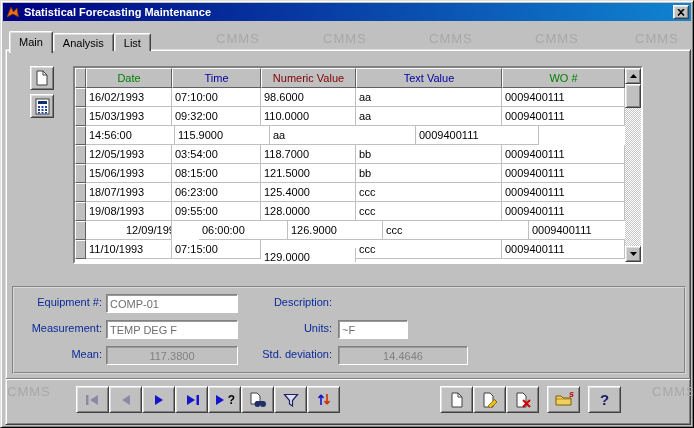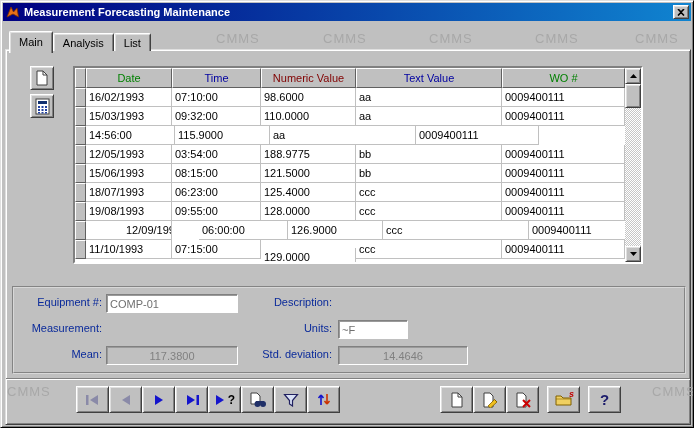--- a/index.html
+++ b/index.html
@@ -117,21 +117,21 @@
 </style>
 </head>
 <body>
 
 <div class="window">
 
   <div class="titlebar">
     <svg class="title-icon" viewBox="0 0 14 14">
       <path d="M1 12 L5 2 L7.5 7 L11 3 L12.5 12 L7 9 Z" fill="#e87018" stroke="#7a3000" stroke-width="0.8"></path>
     </svg>
-    <span class="title-text">Measurement Forecasting Maintenance</span>
+    <span class="title-text">Statistical Forecasting Maintenance</span>
     <div class="btn3d close-btn">
       <svg width="8" height="7" viewBox="0 0 8 7">
         <path d="M1 0 L4 3 L7 0 M1 6.5 L4 3.5 L7 6.5" stroke="#000" stroke-width="1.6" fill="none"></path>
       </svg>
     </div>
   </div>
 
   <span class="wm" style="left:215px; top:30px;">CMMS</span>
   <span class="wm" style="left:322px; top:30px;">CMMS</span>
   <span class="wm" style="left:428px; top:30px;">CMMS</span>
@@ -198,21 +198,21 @@
               <div class="gi"></div>
               <div class="gc" style="width: 89px;">14:56:00</div>
               <div class="gc" style="width: 95px;">115.9000</div>
               <div class="gc" style="width: 146px;">aa</div>
               <div class="gc" style="width: 123px;">0009400111</div>
             </div>
             <div class="gr">
               <div class="gi"></div>
               <div class="gc" style="width: 86px;">12/05/1993</div>
               <div class="gc" style="width: 89px;">03:54:00</div>
-              <div class="gc" style="width: 95px;">188.9775</div>
+              <div class="gc" style="width: 95px;">118.7000</div>
               <div class="gc" style="width: 146px;">bb</div>
               <div class="gc" style="width: 123px;">0009400111</div>
             </div>
             <div class="gr">
               <div class="gi"></div>
               <div class="gc" style="width: 86px;">15/06/1993</div>
               <div class="gc" style="width: 89px;">08:15:00</div>
               <div class="gc" style="width: 95px;">121.5000</div>
               <div class="gc" style="width: 146px;">bb</div>
               <div class="gc" style="width: 123px;">0009400111</div>
@@ -266,20 +266,21 @@
       </div>
     </div>
 
     <div class="formbox"></div>
 
     <span class="flabel" style="left:6px; top:246px;">Equipment #:</span>
     <input class="field" style="left: 100px; top: 244px; width: 132px;" readonly="" value="COMP-01">
     <span class="flabel flabel2" style="left:234px; top:246px;">Description:</span>
 
     <span class="flabel" style="left:6px; top:272px;">Measurement:</span>
+    <input class="field" style="left: 100px; top: 270px; width: 132px;" readonly="" value="TEMP DEG F">
     <span class="flabel flabel2" style="left:234px; top:272px;">Units:</span>
     <input class="field" style="left: 332px; top: 270px; width: 70px;" readonly="" value="~F">
 
     <span class="flabel" style="left:6px; top:298px;">Mean:</span>
     <div class="field gray" style="left:100px; top:296px; width:132px;">117.3800</div>
     <span class="flabel flabel2" style="left:234px; top:298px;">Std. deviation:</span>
     <div class="field gray" style="left:332px; top:296px; width:130px;">14.4646</div>
 
     <div class="sep"></div>
 

